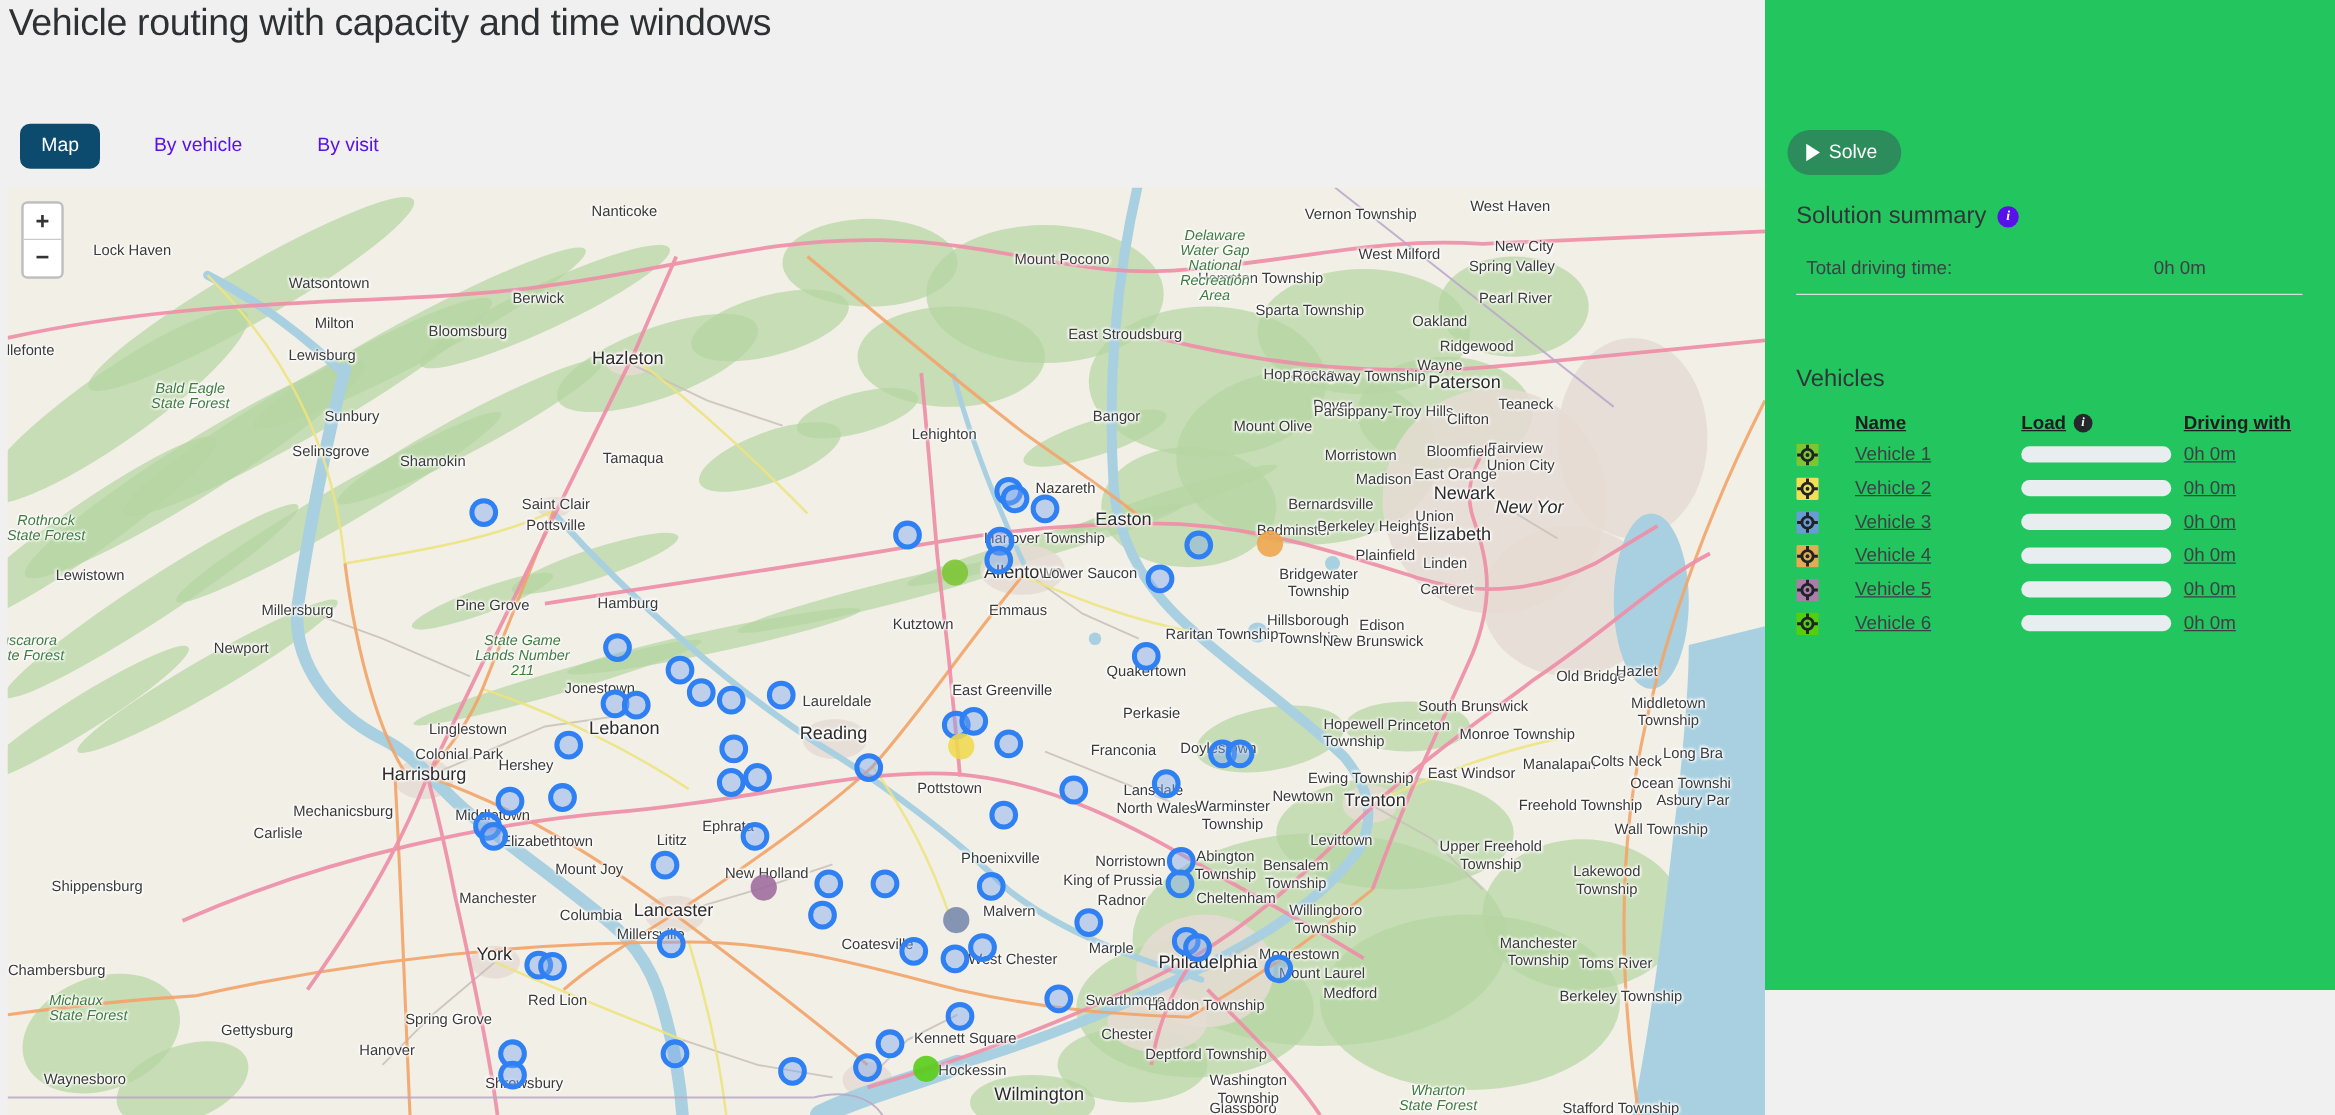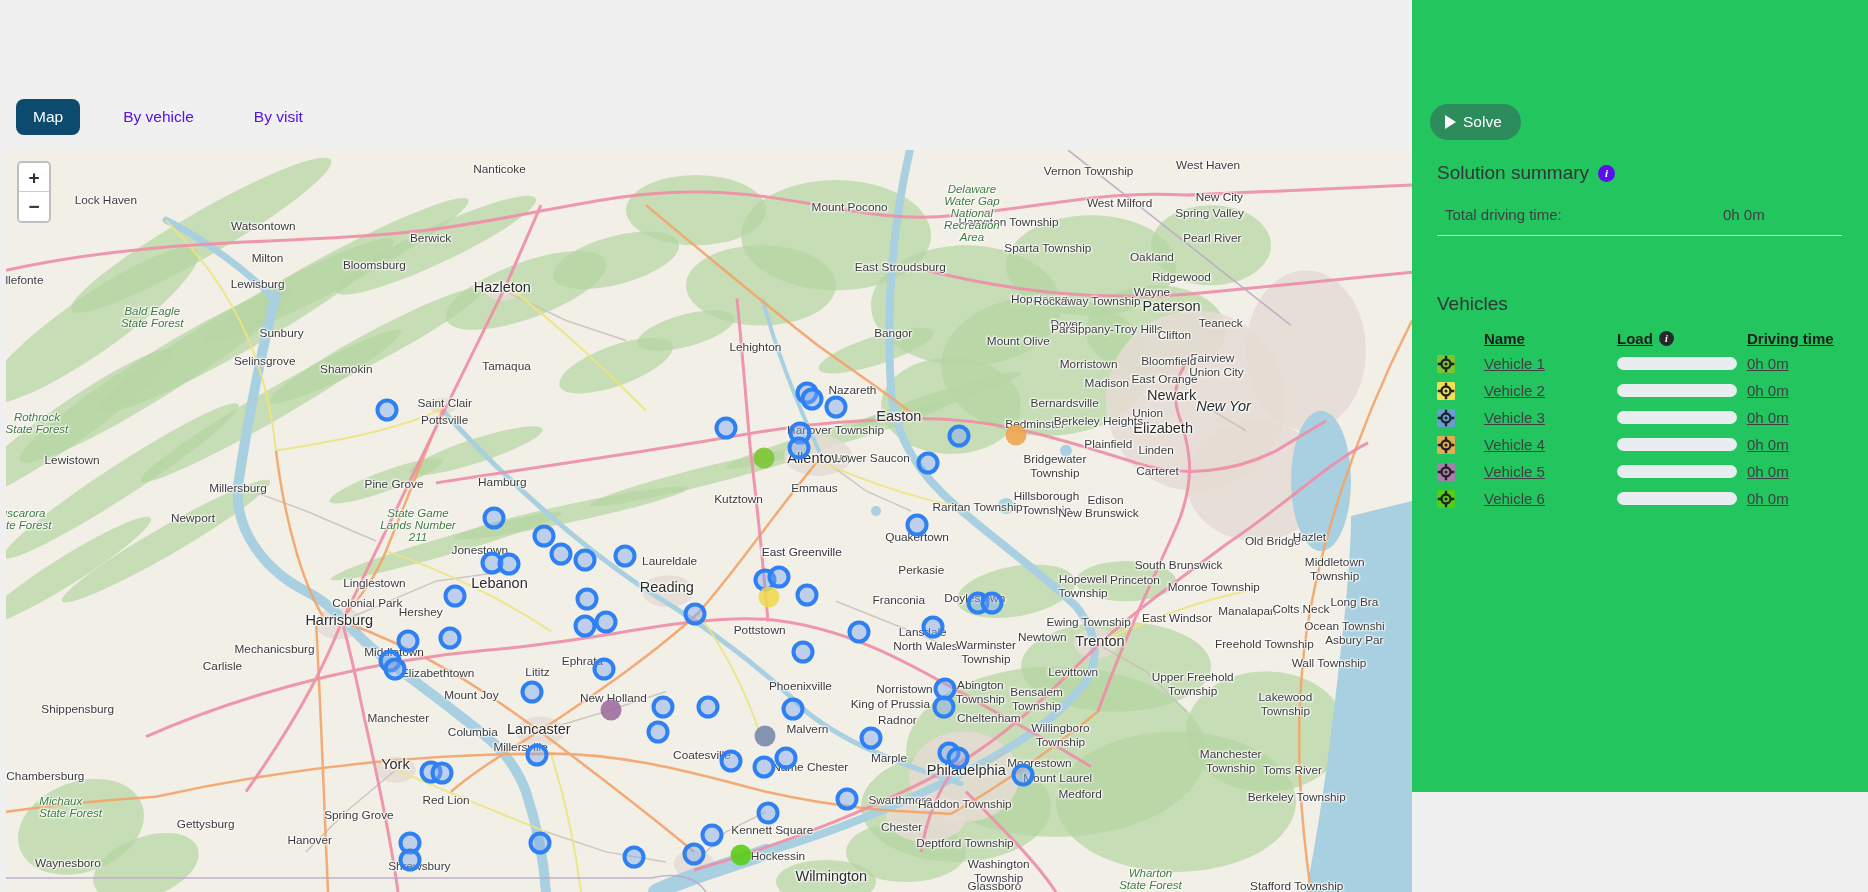--- a/index.html
+++ b/index.html
@@ -50,20 +50,21 @@
   .col-ic{width:47px;display:flex;align-items:center;}
   .col-name{width:133px;}
   .col-load{width:130px;display:flex;align-items:center;gap:6px;}
   .col-time{flex:1;}
   .loadbar{width:120px;height:13px;background:#e8edf0;border-radius:6.5px;}
 </style>
 </head>
 <body>
 
 <header class="hdr">
+  <h1>Vehicle routing with capacity and time windows</h1>
 </header>
 
 <nav class="tabs" id="tabs">
     <button class="tab active">Map</button>
     <button class="tab">By vehicle</button>
     <button class="tab">By visit</button>
   </nav>
 
 <div class="map" id="map">
   <svg class="decor" viewBox="0 0 1406 740" preserveAspectRatio="none">
@@ -297,21 +298,21 @@
       <div class="map-label lbl-t" style="left: 69.3%; top: 73%; text-align: center;">Abington<br>Township</div>
       <div class="map-label lbl-t" style="left: 69.9%; top: 76.5%; text-align: center;">Cheltenham</div>
       <div class="map-label lbl-t" style="left: 63.9%; top: 72.6%; text-align: center;">Norristown</div>
       <div class="map-label lbl-t" style="left: 62.9%; top: 74.6%; text-align: center;">King of Prussia</div>
       <div class="map-label lbl-t" style="left: 63.4%; top: 76.8%; text-align: center;">Radnor</div>
       <div class="map-label lbl-t" style="left: 62.8%; top: 82%; text-align: center;">Marple</div>
       <div class="map-label lbl-t" style="left: 63.6%; top: 87.6%; text-align: center;">Swarthmore</div>
       <div class="map-label lbl-t" style="left: 63.7%; top: 91.2%; text-align: center;">Chester</div>
       <div class="map-label lbl-t" style="left: 68.2%; top: 88.1%; text-align: center;">Haddon Township</div>
       <div class="map-label lbl-t" style="left: 68.2%; top: 93.4%; text-align: center;">Deptford Township</div>
-      <div class="map-label lbl-t" style="left: 57.2%; top: 83.2%; text-align: center;">Name Chester</div>
+      <div class="map-label lbl-t" style="left: 57.2%; top: 83.2%; text-align: center;">West Chester</div>
       <div class="map-label lbl-t" style="left: 54.5%; top: 91.6%; text-align: center;">Kennett Square</div>
       <div class="map-label lbl-t" style="left: 54.9%; top: 95.2%; text-align: center;">Hockessin</div>
       <div class="map-label lbl-t" style="left: 49.5%; top: 81.6%; text-align: center;">Coatesville</div>
       <div class="map-label lbl-t" style="left: 56.5%; top: 72.3%; text-align: center;">Phoenixville</div>
       <div class="map-label lbl-t" style="left: 57%; top: 78%; text-align: center;">Malvern</div>
       <div class="map-label lbl-t" style="left: 53.6%; top: 64.7%; text-align: center;">Pottstown</div>
       <div class="map-label lbl-t" style="left: 56.6%; top: 54.2%; text-align: center;">East Greenville </div>
       <div class="map-label lbl-t" style="left: 47.2%; top: 55.4%; text-align: center;">Laureldale</div>
       <div class="map-label lbl-t" style="left: 33.7%; top: 53.9%; text-align: center;">Jonestown</div>
       <div class="map-label lbl-t" style="left: 26.2%; top: 58.4%; text-align: center;">Linglestown</div>
@@ -467,21 +468,21 @@
     </div>
 
   <h2 id="vehicles-heading">
     <span>Vehicles</span>
   </h2>
   <div class="vtable" id="vehicles-table">
       <div class="vhead">
         <span class="col-ic"></span>
         <span class="col-name">Name</span>
         <span class="col-load">Load <span class="info-ic info-dark">i</span></span>
-        <span class="col-time">Driving time</span>
+        <span class="col-time">Driving with</span>
       </div>
       <div class="vrow">
         <span class="col-ic">
           <svg width="18" height="18" viewBox="0 0 20 20">
             <rect width="20" height="20" rx="1.5" fill="#7cc533"></rect>
             <circle cx="10" cy="10" r="5" fill="none" stroke="#202325" stroke-width="2.6"></circle>
             <path d="M10 0.8 V5 M10 15 V19.2 M0.8 10 H5 M15 10 H19.2" stroke="#202325" stroke-width="2.6"></path>
             <circle cx="10" cy="10" r="1.7" fill="#202325"></circle>
           </svg>
         </span>

